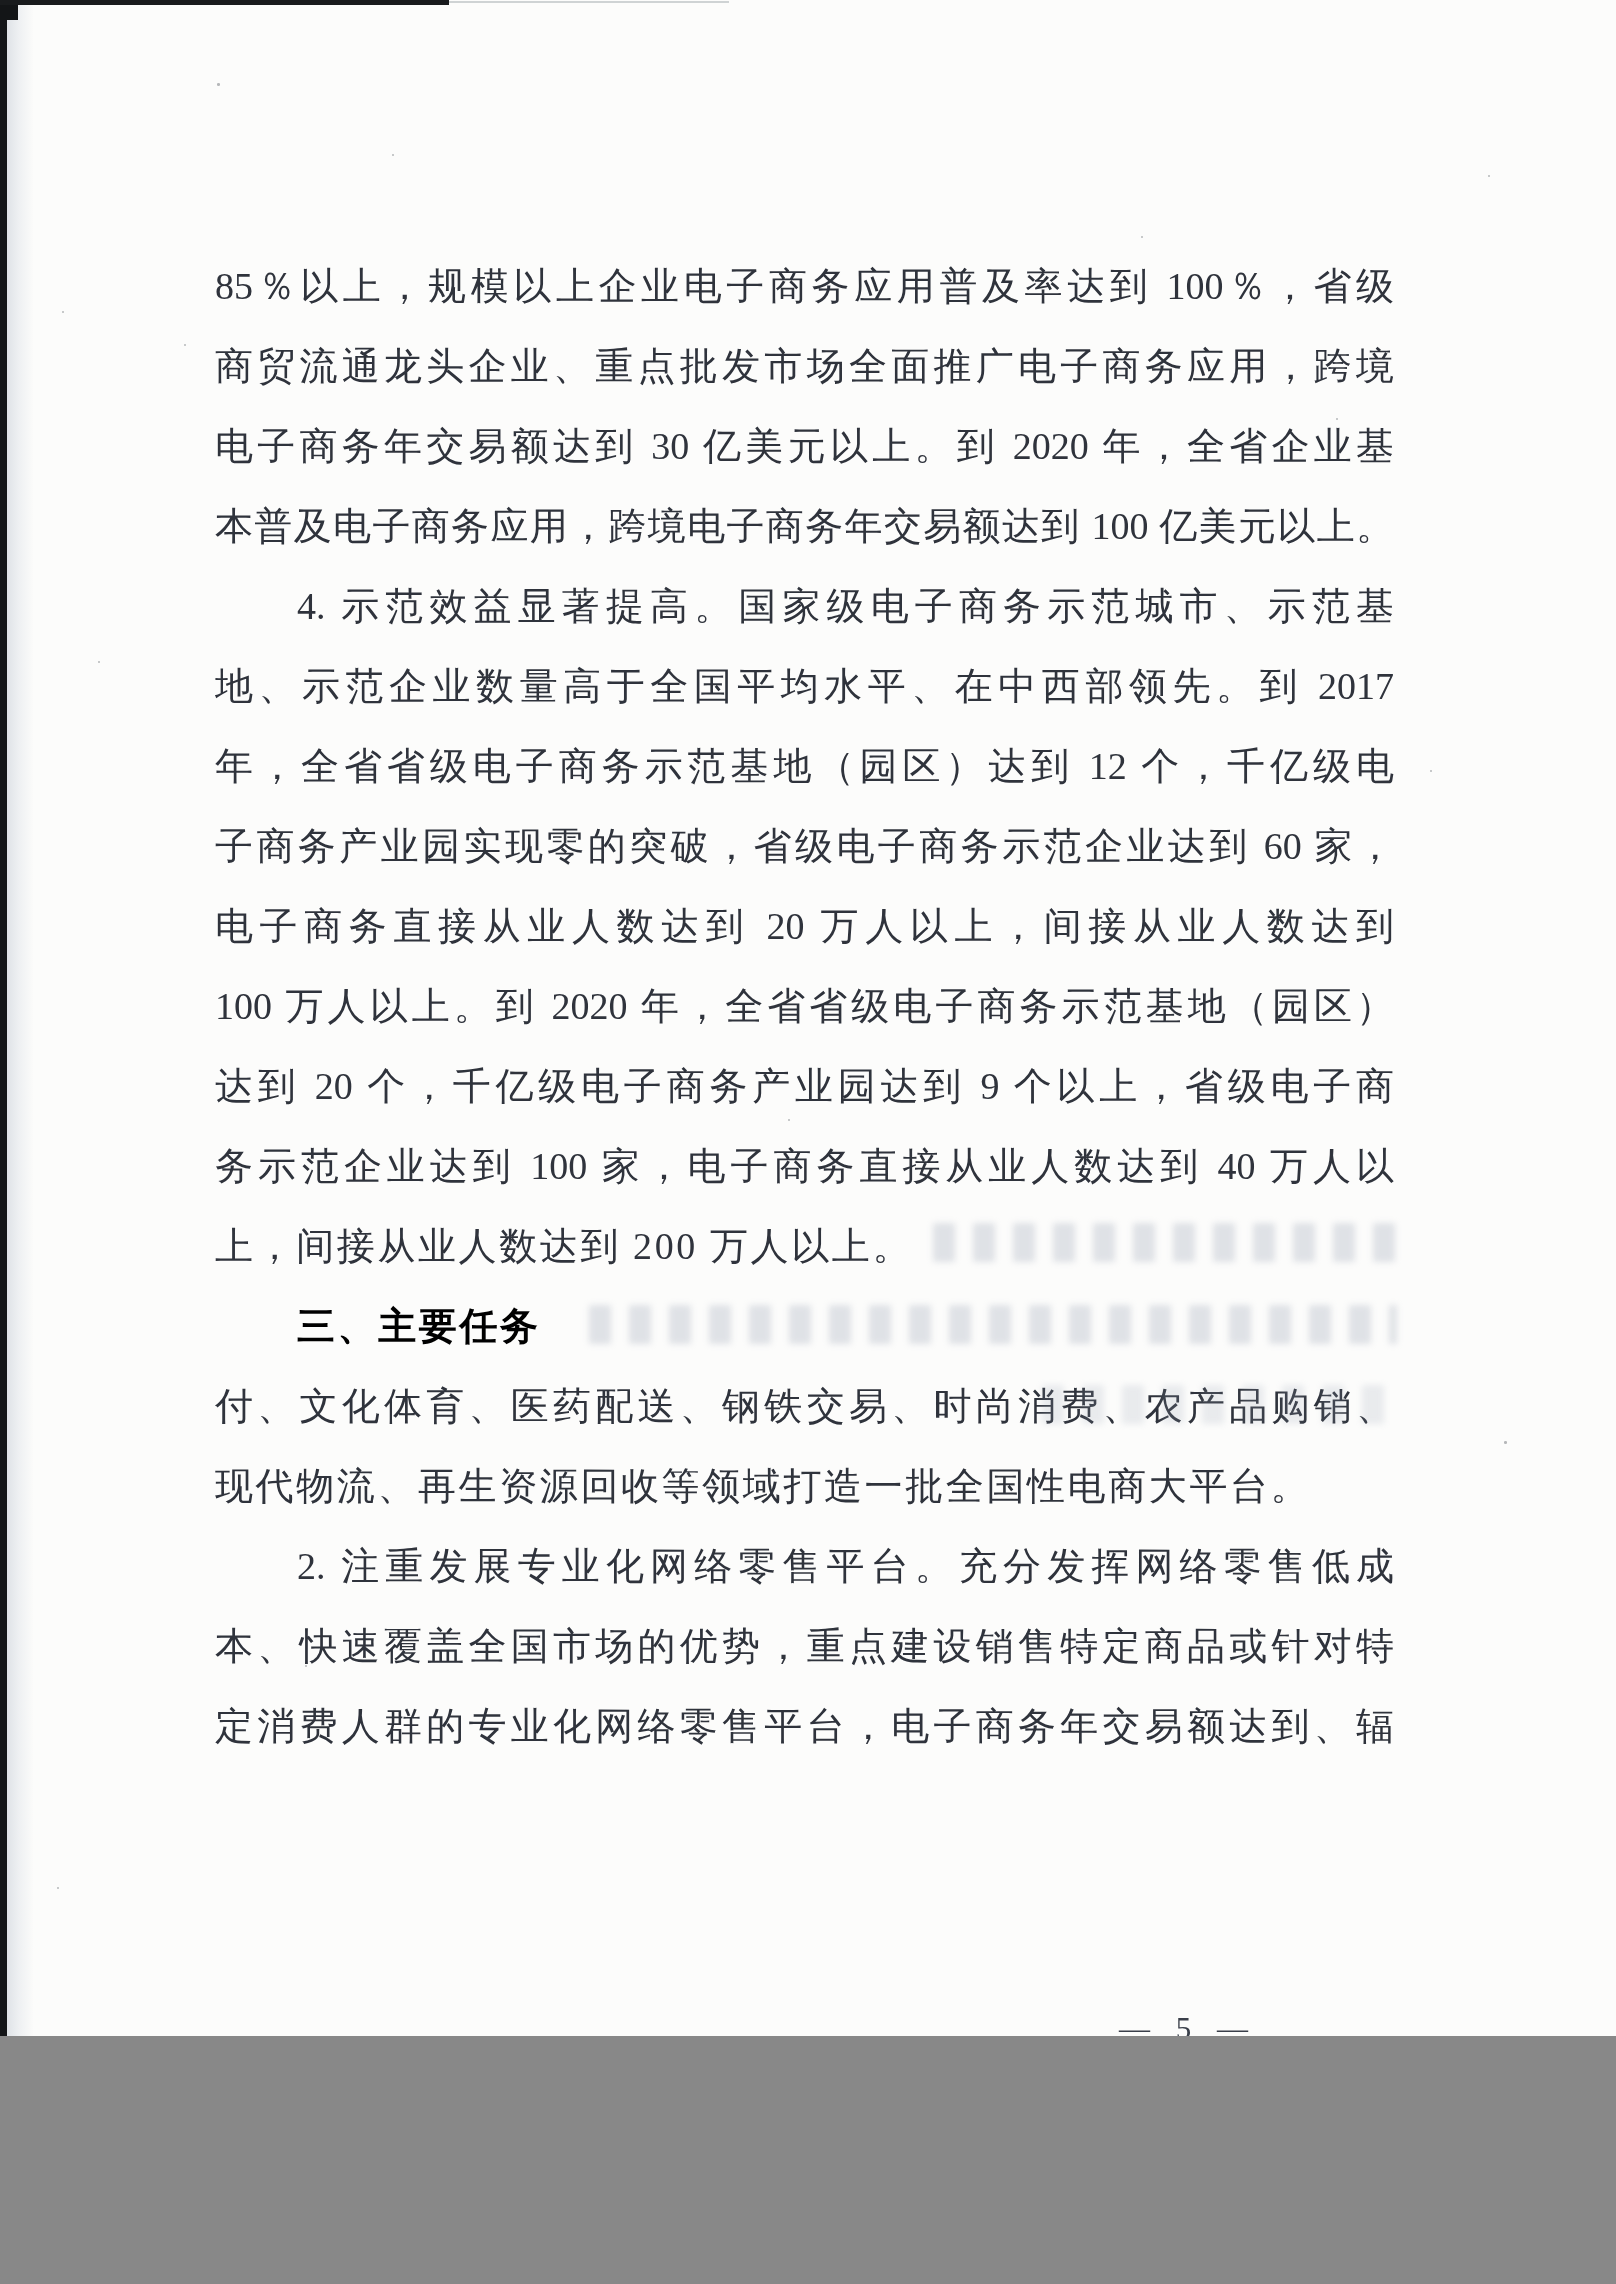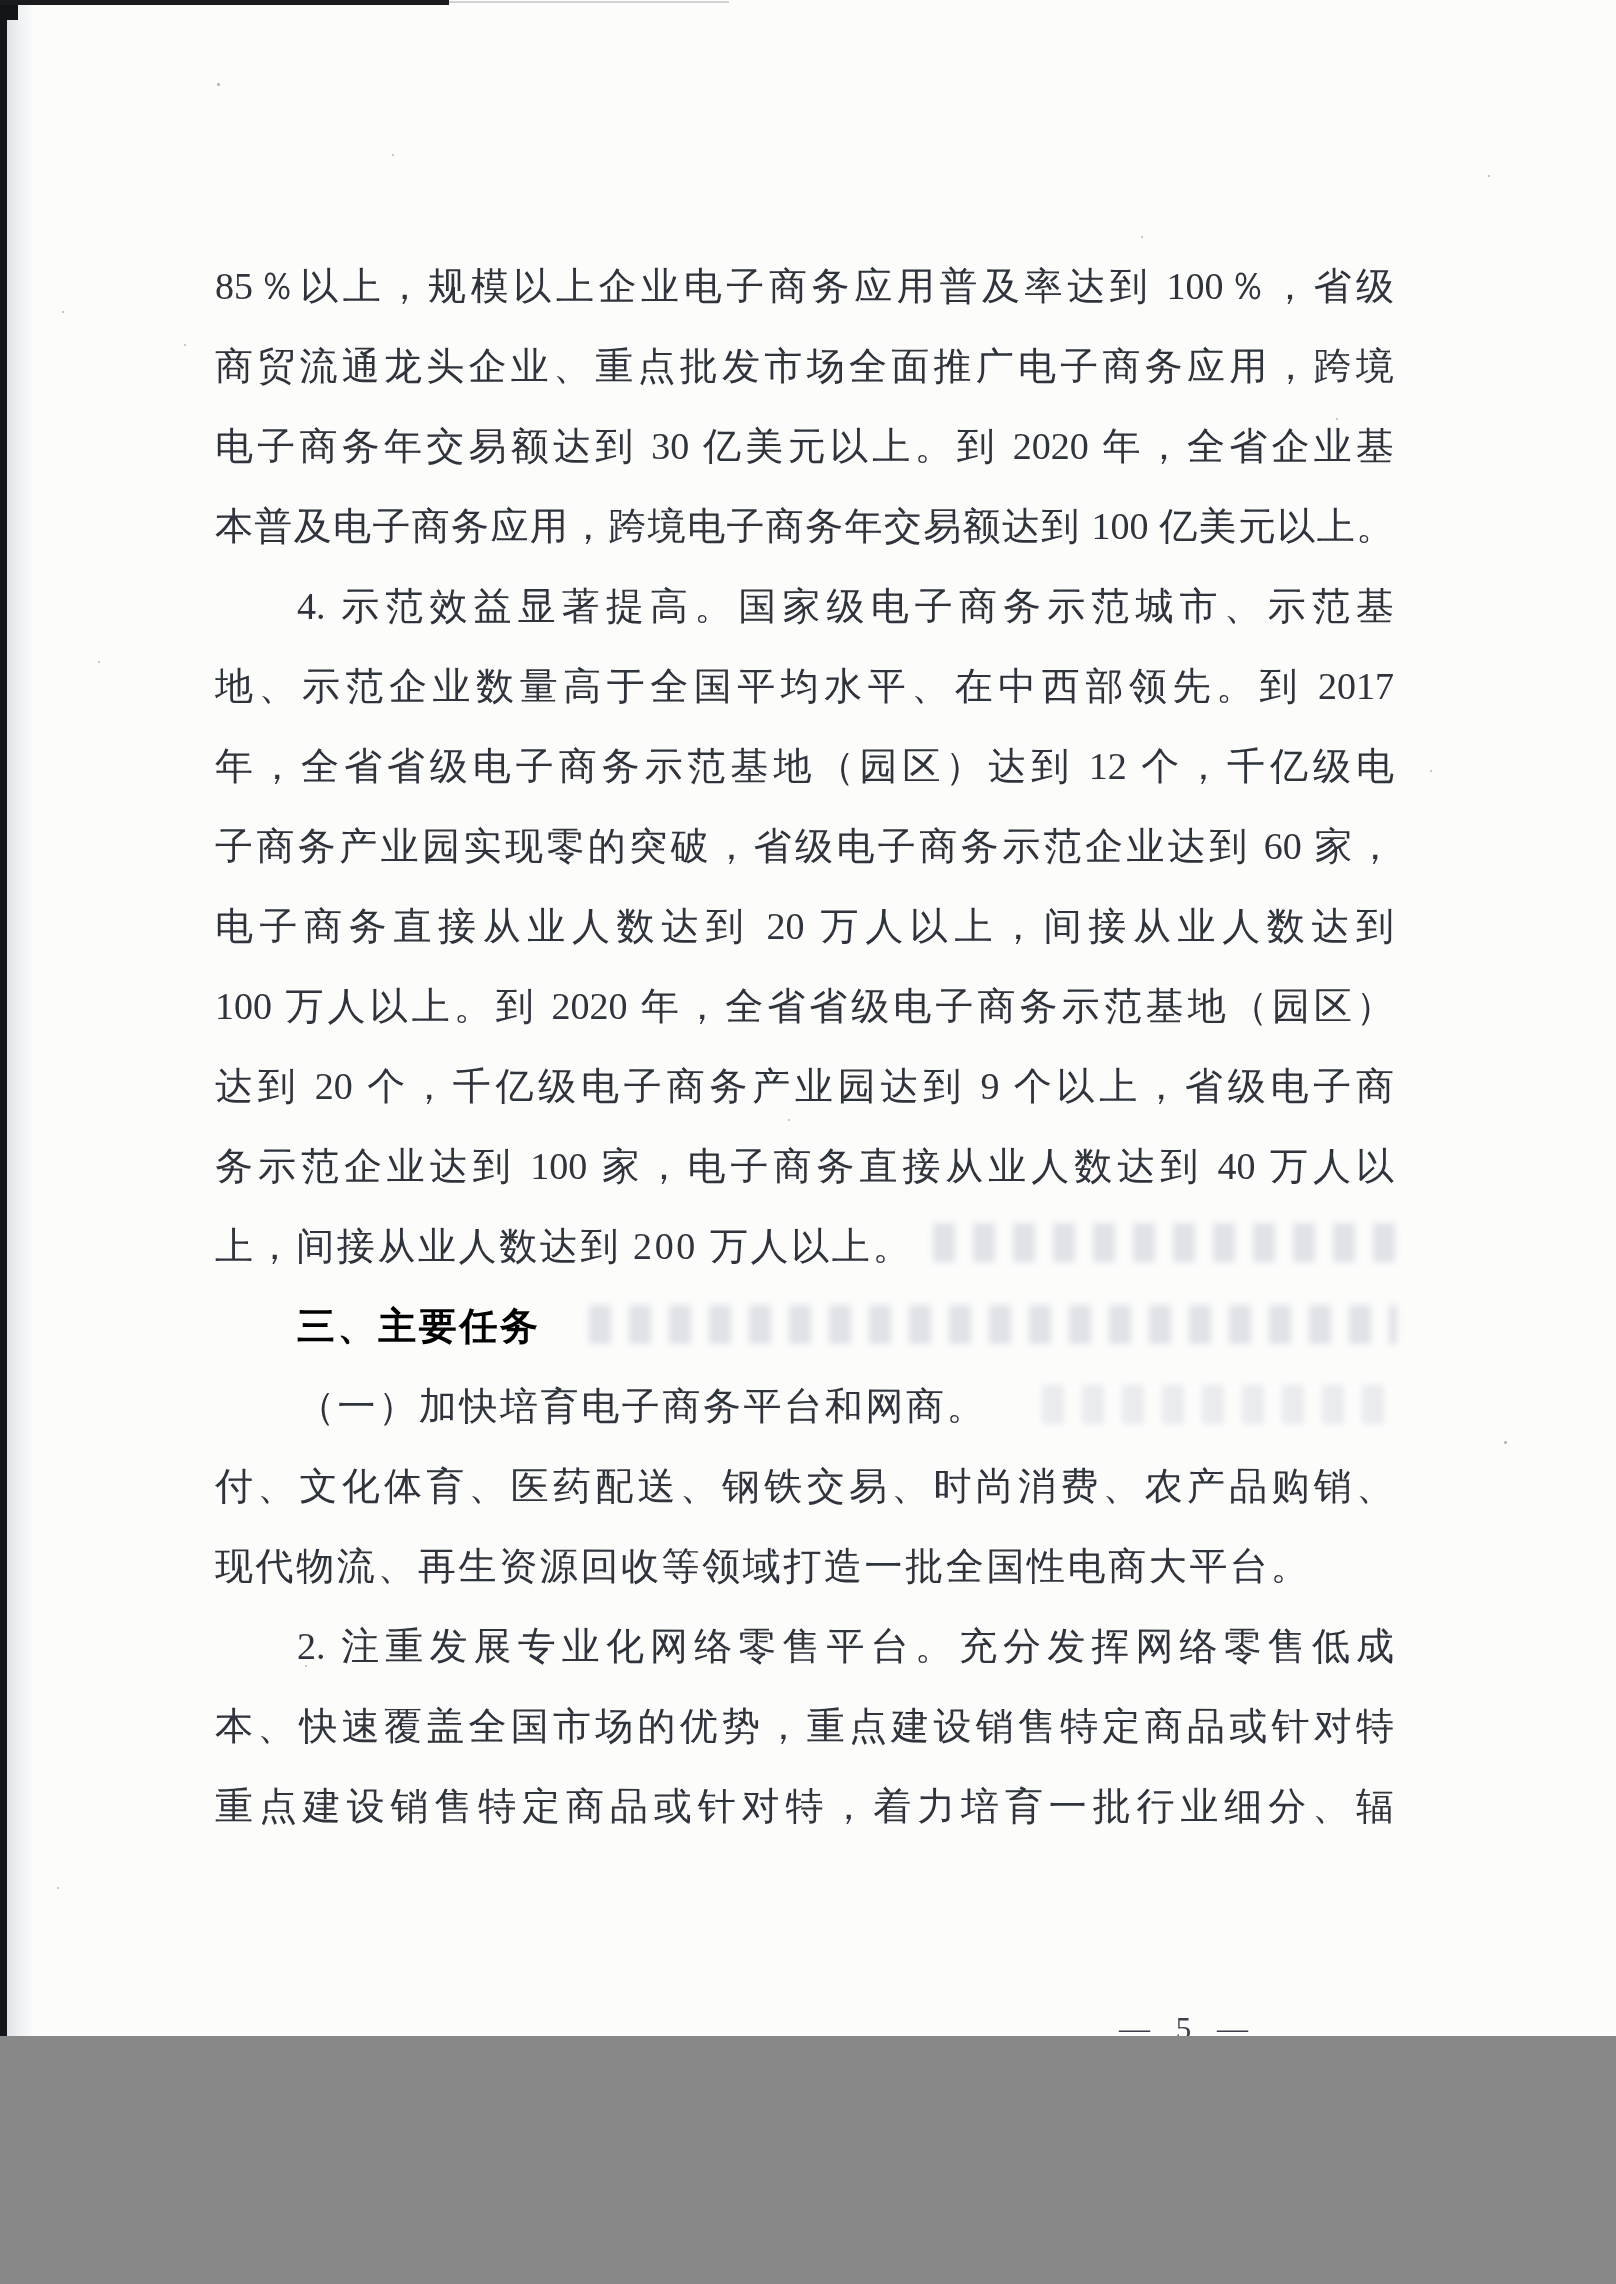--- a/index.html
+++ b/index.html
@@ -69,26 +69,25 @@
     <div class="line j ind">4. 示范效益显著提高。国家级电子商务示范城市、示范基</div>
     <div class="line j">地、示范企业数量高于全国平均水平、在中西部领先。到 2017</div>
     <div class="line j">年，全省省级电子商务示范基地（园区）达到 12 个，千亿级电</div>
     <div class="line j">子商务产业园实现零的突破，省级电子商务示范企业达到 60 家，</div>
     <div class="line j">电子商务直接从业人数达到 20 万人以上，间接从业人数达到</div>
     <div class="line j">100 万人以上。到 2020 年，全省省级电子商务示范基地（园区）</div>
     <div class="line j">达到 20 个，千亿级电子商务产业园达到 9 个以上，省级电子商</div>
     <div class="line j">务示范企业达到 100 家，电子商务直接从业人数达到 40 万人以</div>
     <div class="line last">上，间接从业人数达到 200 万人以上。</div>
     <div class="line last ind hd">三、主要任务</div>
-    <div class="line last ind">（一）加快培育电子商务平台和网商。</div>
     <div class="line j">付、文化体育、医药配送、钢铁交易、时尚消费、农产品购销、</div>
     <div class="line last">现代物流、再生资源回收等领域打造一批全国性电商大平台。</div>
     <div class="line j ind">2. 注重发展专业化网络零售平台。充分发挥网络零售低成</div>
     <div class="line j">本、快速覆盖全国市场的优势，重点建设销售特定商品或针对特</div>
-    <div class="line j">重点建设销售特定商品或针对特，着力培育一批行业细分、辐</div>
+    <div class="line j">定消费人群的专业化网络零售平台，电子商务年交易额达到、辐</div>
   </div>
 
   <div class="ghost g1"></div>
   <div class="ghost g2"></div>
   <div class="ghost g3"></div>
 
   <div class="pagenum">— 5 —</div>
 
   <div class="speck" style="left:217px;top:83px;width:2.6px;height:2.6px;"></div>
   <div class="speck" style="left:392px;top:154px;width:2px;height:2px;"></div>

